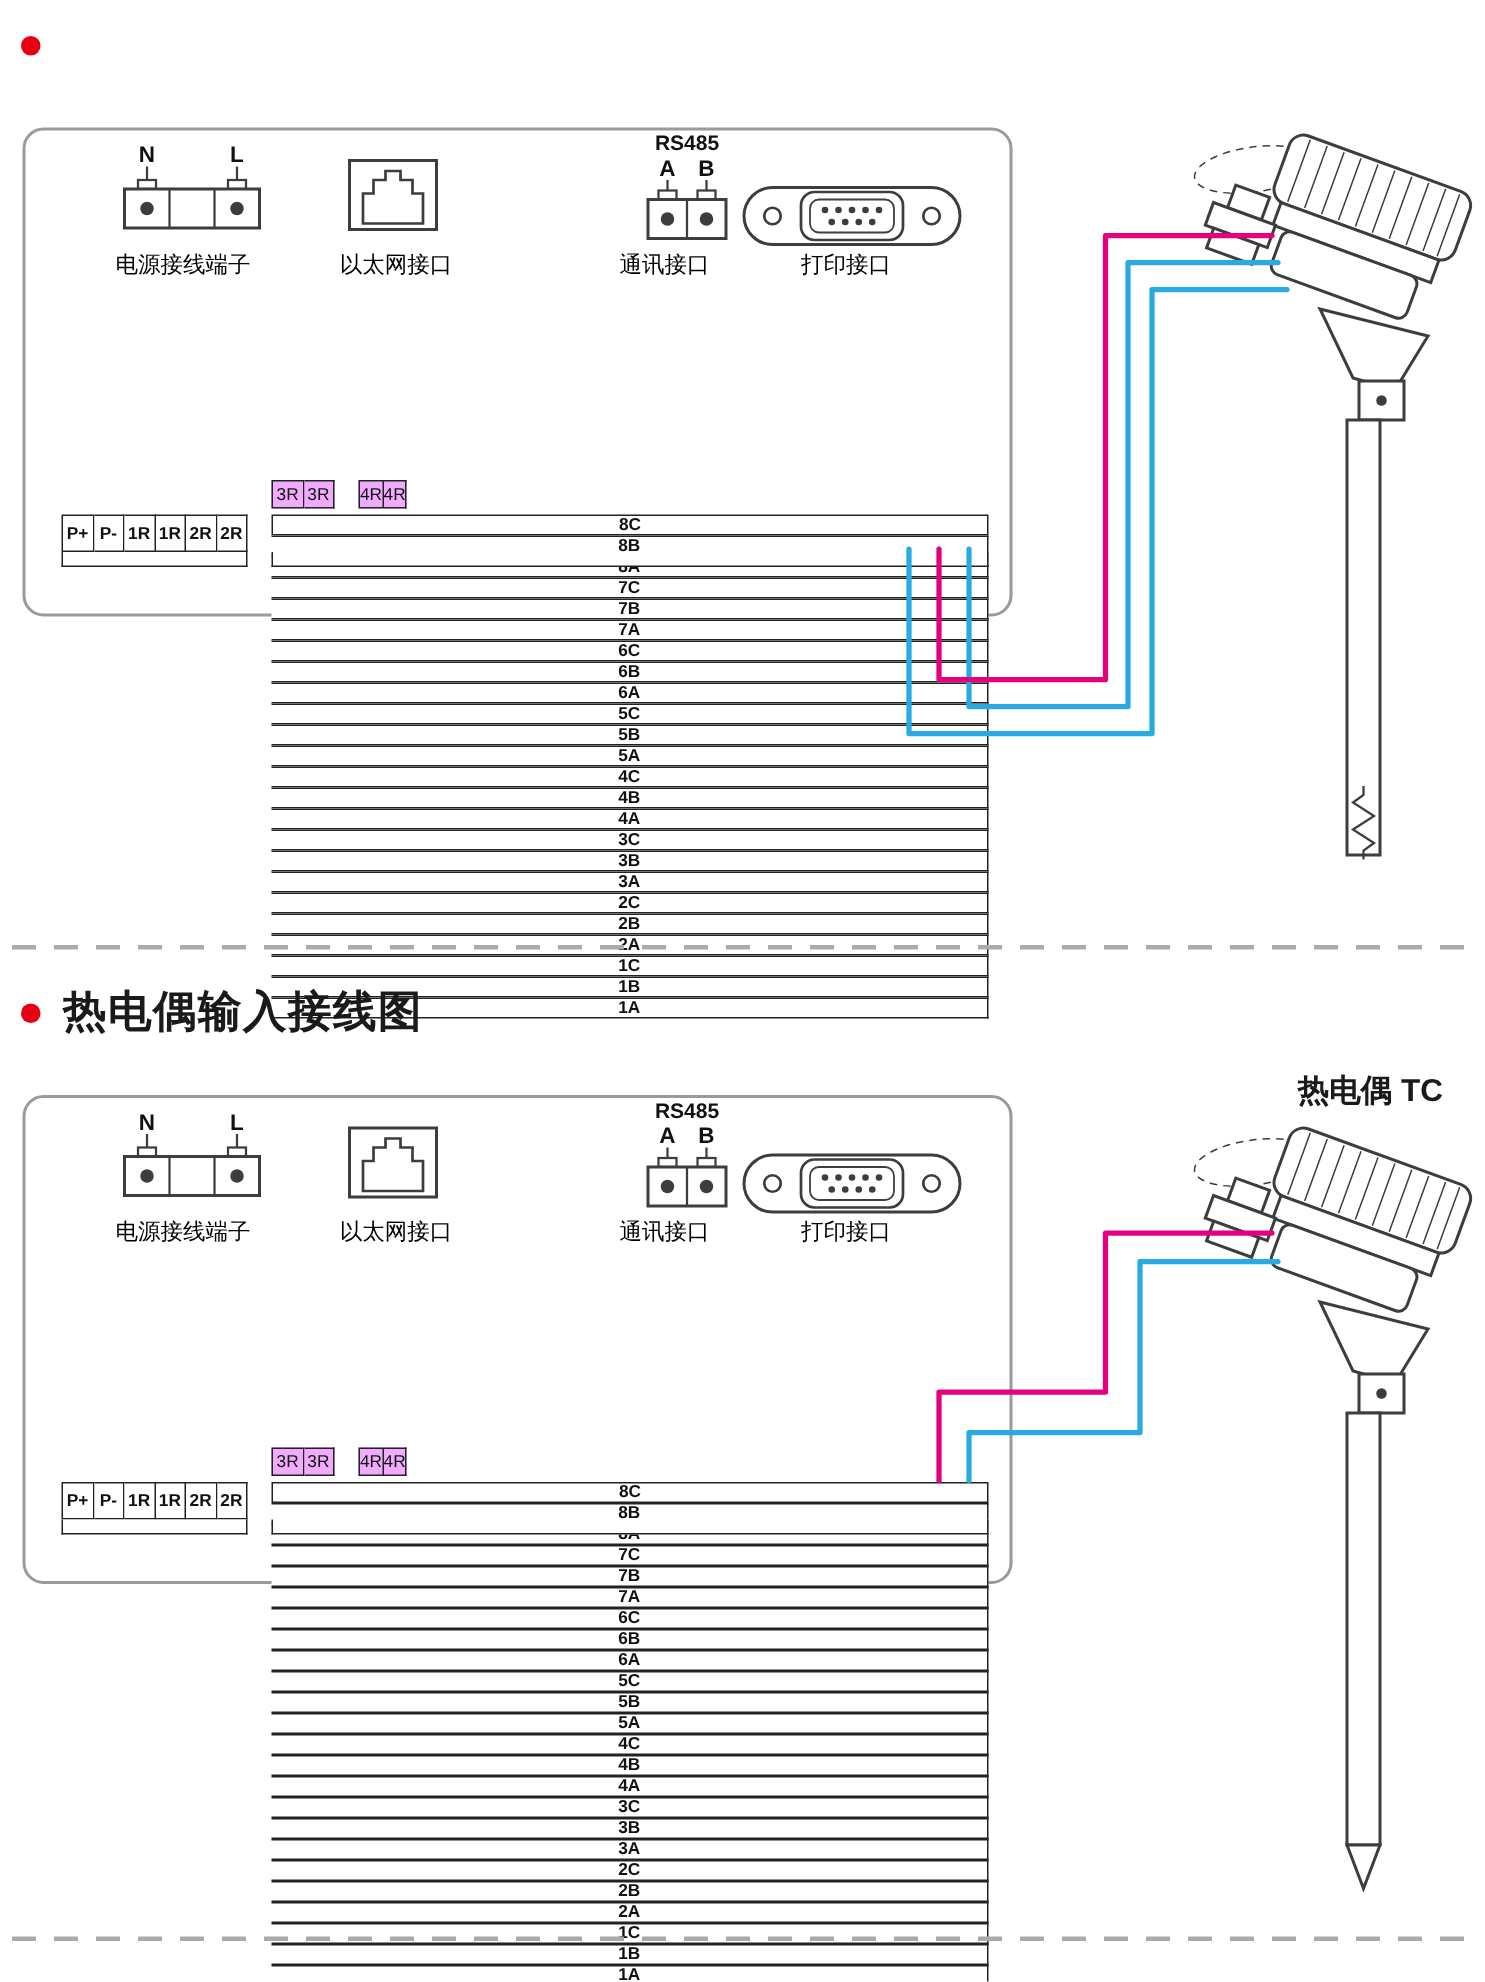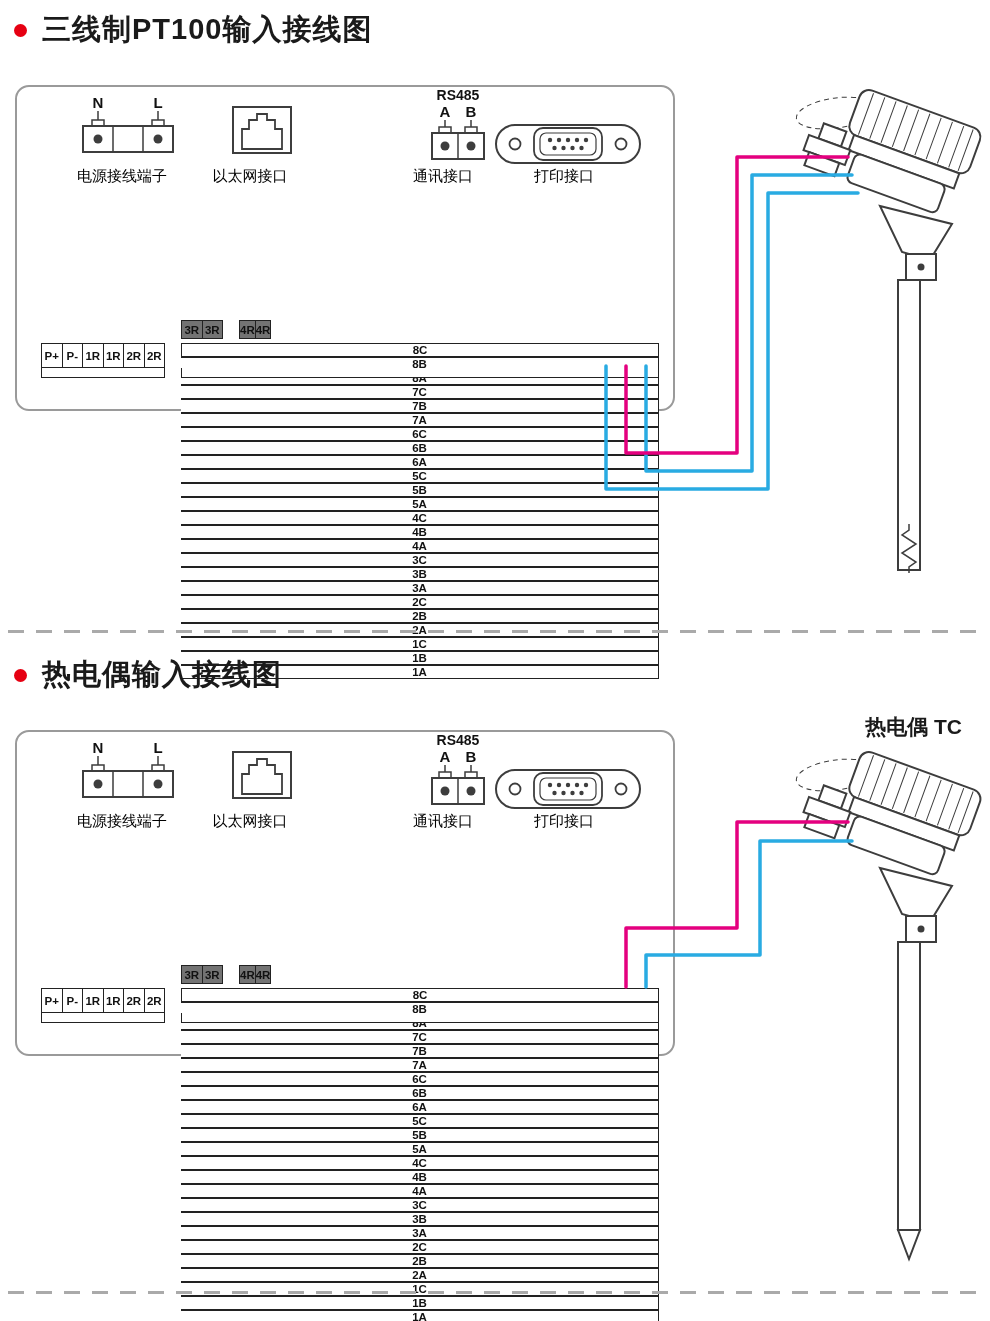--- a/index.html
+++ b/index.html
@@ -24,34 +24,34 @@
            border:2px solid #9a9a9a; border-radius:14px; background:#fff; }
 
   .svg-power { position:absolute; left:60px; top:6px; }
   .svg-eth   { position:absolute; left:213px; top:14px; }
   .svg-comm  { position:absolute; left:400px; top:0px; }
   .svg-print { position:absolute; left:477px; top:33px; }
 
   .port-label { position:absolute; top:80px; width:170px; text-align:center;
                 font-size:15px; color:#000000; white-space:nowrap; }
   .lbl-power { left:20px; }
-  .lbl-eth   { left:148px; }
+  .lbl-eth   { left:162px; }
   .lbl-comm  { left:341px; }
   .lbl-print { left:462px;font-family:Liberation Mono, monospace; }
 
   .strip { position:absolute; display:flex; }
   .strip .cell { flex:1; height:25px; border:1px solid #222; border-left:none;
                  background:#fff; font-weight:bold; font-size:11.5px; color:#111;
                  display:flex; align-items:center; justify-content:center; }
   .strip .cell:first-child { border-left:1px solid #222; }
   .strip-left { left:24px; top:256px; width:124px; }
   .strip-main { left:164px; top:256px; width:478px;flex-direction:column; }
   .relay { position:absolute; display:flex; }
   .relay .cell { flex:1; height:19px; border:1px solid #222; border-left:none;
-                 background:#737373; font-weight:bold; font-size:11.5px; color:#111;
+                 background:#f0abfc; font-weight:normal; font-size:11.5px; color:#111;
                  display:flex; align-items:center; justify-content:center; }
   .relay .cell:first-child { border-left:1px solid #222; }
   .relay-1 { left:164px; top:233px; width:42px; }
   .relay-2 { left:222px; top:233px; width:22px; }
   .base { position:absolute; height:10px; border:1px solid #222; border-top:none; background:#fff; }
   .base-left { left:24px; top:281px; width:124px; }
   .base-main { left:164px; top:281px; width:478px; }
 
   .overlay { position:absolute; left:0; top:0; pointer-events:none; }
   .wire { fill:none; stroke-width:3.5; stroke-linecap:round; stroke-linejoin:round; }
@@ -65,21 +65,20 @@
   .divider { position:absolute; left:8px; width:974px; height:3px;
              background:repeating-linear-gradient(90deg,#aaa 0 16px,transparent 16px 28px); }
   #sec-a .divider { top:630px; }
   #sec-b .divider { top:646px; }
 </style>
 </head>
 <body>
 
 <div class="sec" id="sec-a">
   <span class="bullet"></span>
-  <h2 class="sec-title">三线制PT100输入接线图</h2>
 
   <div class="panel">
     <svg class="svg-power" width="110" height="66">
       <text class="pin-txt" x="21" y="15" text-anchor="middle">N</text>
       <text class="pin-txt" x="81" y="15" text-anchor="middle">L</text>
       <path class="ol" d="M21 18 V30 M81 18 V30" stroke-width="1.5"></path>
       <rect class="ol" x="15" y="27" width="12" height="6" fill="#fff" stroke-width="1.5"></rect>
       <rect class="ol" x="75" y="27" width="12" height="6" fill="#fff" stroke-width="1.5"></rect>
       <rect class="ol" x="6" y="33" width="90" height="26" fill="#fff" stroke-width="2"></rect>
       <path class="ol" d="M36 33 V59 M66 33 V59" stroke-width="1.5"></path>

